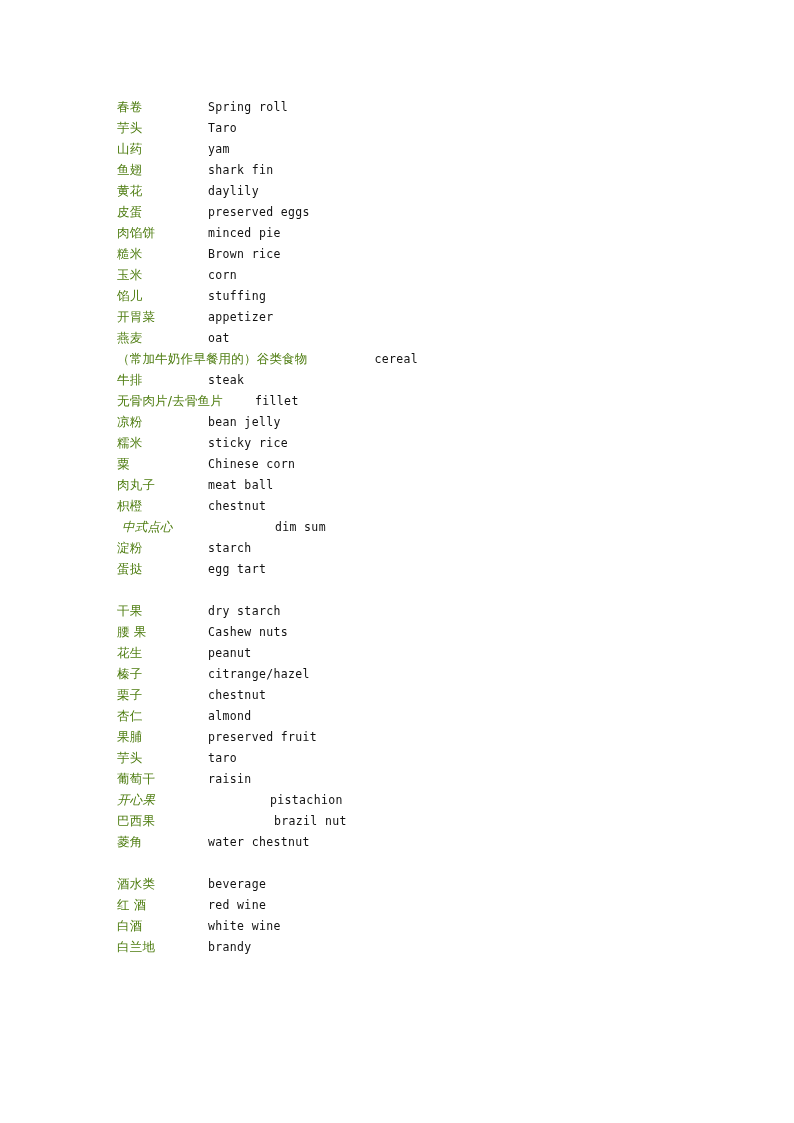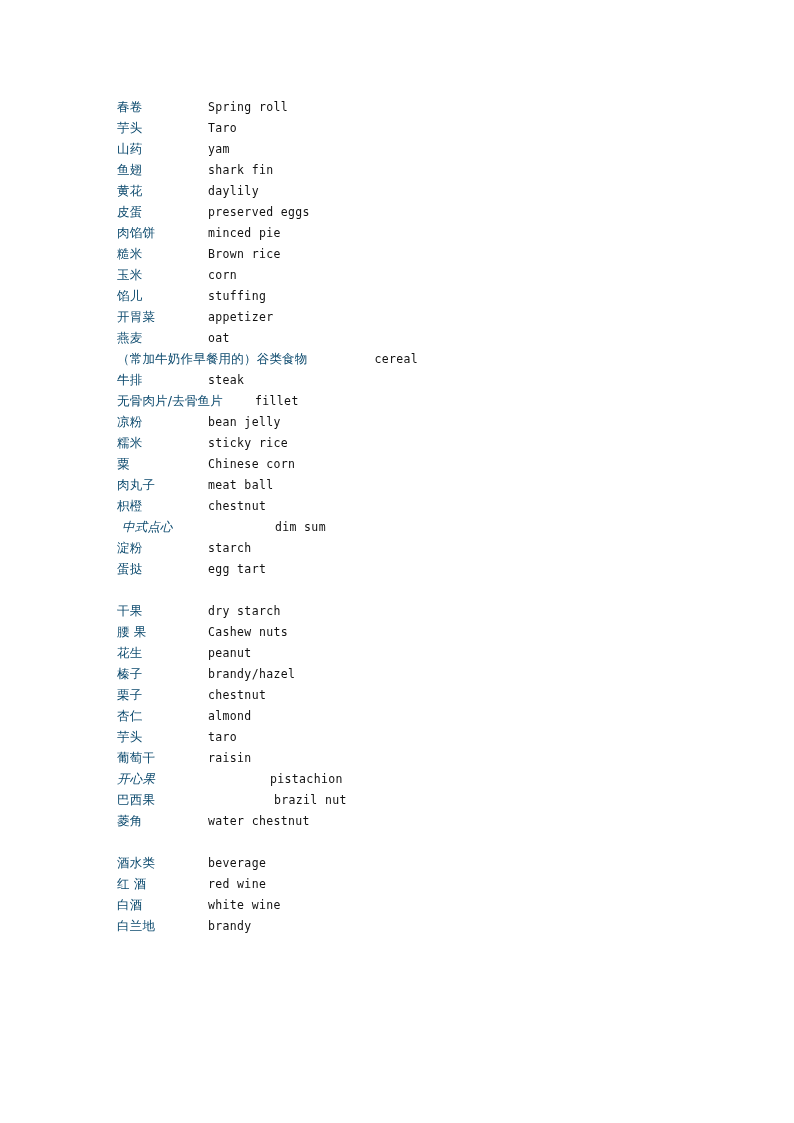--- a/index.html
+++ b/index.html
@@ -49,21 +49,21 @@
     font-size: 0px; 
   }
 
   .term {
     display: inline-block;
     font-family: "DejaVu Sans", "Liberation Sans", sans-serif;
     font-size: 12.5px;
     line-height: 21px;
     letter-spacing: 0.2px;
     vertical-align: baseline;
-    color: #0c4a6e;
+    color: #4d7c0f;
   }
 
   .gloss {
     display: inline-block;
     font-family: "DejaVu Sans Mono", "Liberation Mono", monospace;
     font-size: 11.5px;
     line-height: 21px;
     letter-spacing: 0.35px;
     vertical-align: baseline;
     color: #111111;
@@ -114,23 +114,24 @@
         <div class="entry"><span class="term">枳橙</span><span class="gloss">chestnut</span></div>
         <div class="entry indent wide"><span class="term">中式点心</span><span class="gloss">dim sum</span></div>
         <div class="entry"><span class="term">淀粉</span><span class="gloss">starch</span></div>
         <div class="entry"><span class="term">蛋挞</span><span class="gloss">egg tart</span></div>
       </div>
       <div class="section-gap"></div>
       <div class="glossary-section">
         <div class="entry"><span class="term">干果</span><span class="gloss">dry starch</span></div>
         <div class="entry"><span class="term">腰 果</span><span class="gloss">Cashew nuts</span></div>
         <div class="entry"><span class="term">花生</span><span class="gloss">peanut</span></div>
-        <div class="entry"><span class="term">榛子</span><span class="gloss">brandy/hazel</span></div>
+        <div class="entry"><span class="term">榛子</span><span class="gloss">citrange/hazel</span></div>
         <div class="entry"><span class="term">栗子</span><span class="gloss">chestnut</span></div>
         <div class="entry"><span class="term">杏仁</span><span class="gloss">almond</span></div>
+        <div class="entry"><span class="term">果脯</span><span class="gloss">preserved fruit</span></div>
         <div class="entry"><span class="term">芋头</span><span class="gloss">taro</span></div>
         <div class="entry"><span class="term">葡萄干</span><span class="gloss">raisin</span></div>
         <div class="entry wide"><span class="term">开心果</span><span class="gloss">pistachion</span></div>
         <div class="entry wide2"><span class="term">巴西果</span><span class="gloss">brazil nut</span></div>
         <div class="entry"><span class="term">菱角</span><span class="gloss">water chestnut</span></div>
       </div>
       <div class="section-gap"></div>
       <div class="glossary-section">
         <div class="entry"><span class="term">酒水类</span><span class="gloss">beverage</span></div>
         <div class="entry"><span class="term">红 酒</span><span class="gloss">red wine</span></div>

